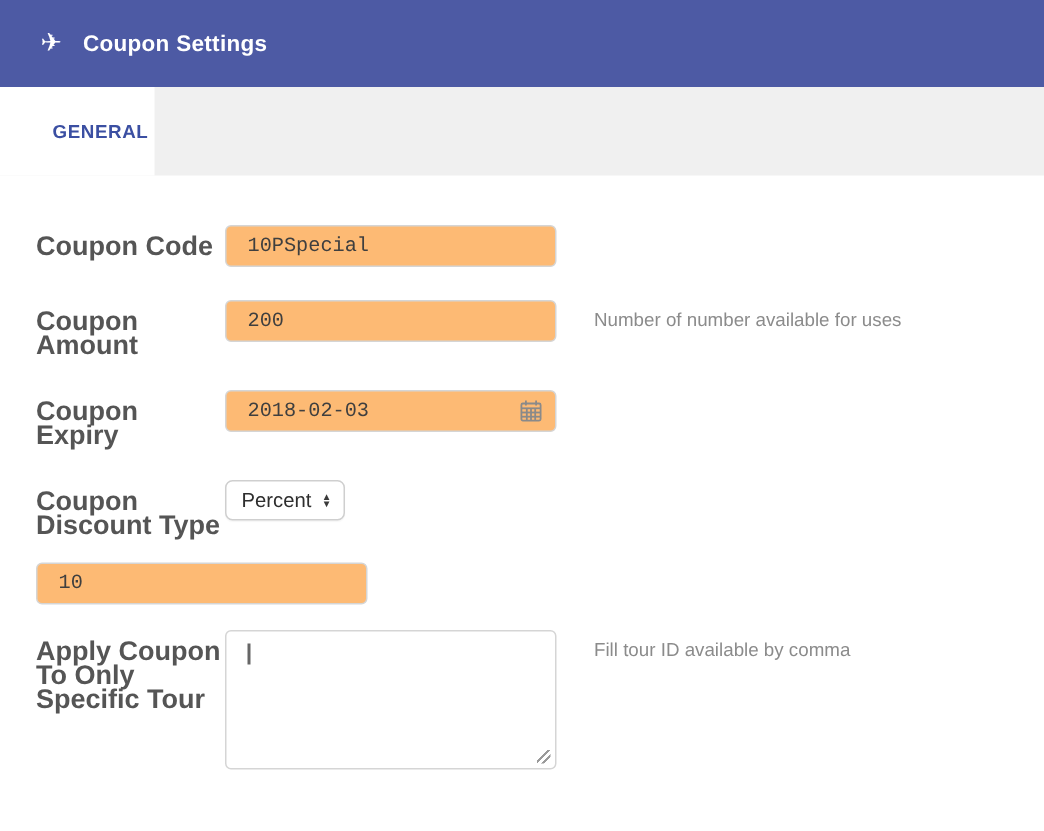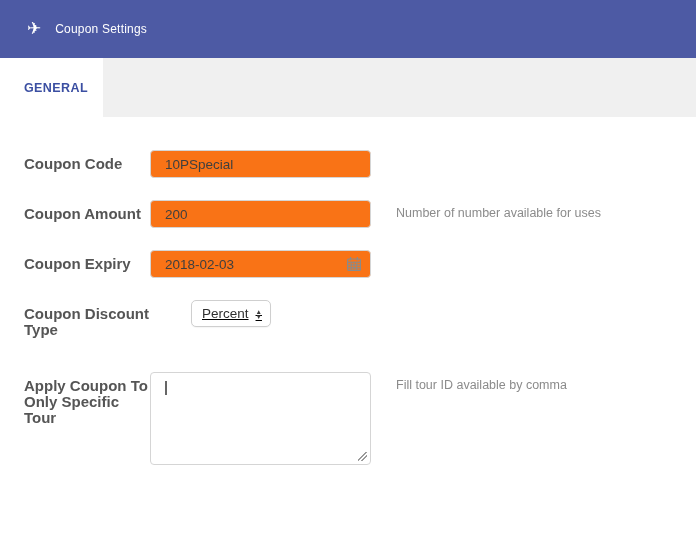--- a/index.html
+++ b/index.html
@@ -20,38 +20,38 @@
   }
   .plane-icon {
     color: #ffffff;
     font-size: 17px;
     line-height: 1;
     margin-right: 14px;
     transform: translateY(-1px);
   }
   .app-title {
     color: #ffffff;
-    font-size: 12px;
-    font-weight: normal;
+    font-size: 15px;
+    font-weight: bold;
     letter-spacing: 0.2px;
   }
 
   
   .tab-bar {
     height: 59px;
     background: #f0f0f0;
     display: flex;
   }
   .tab {
     height: 100%;
     min-width: 103px;
     display: flex;
     align-items: center;
     justify-content: flex-start;
-    padding-left: 24px;
+    padding-left: 35px;
     cursor: pointer;
   }
   .tab.active {
     background: #ffffff;
   }
   .tab-label {
     color: #3b4fa2;
     font-size: 12.5px;
     font-weight: bold;
     letter-spacing: 0.4px;
@@ -59,42 +59,42 @@
 
   
   .form-area {
     padding: 33px 0 0 24px;
   }
   .form-row {
     display: flex;
     align-items: flex-start;
     margin-bottom: 22px;
   }
-  .form-row.tight { margin-bottom: 17px; gap: 41px; }
+  .form-row.tight { margin-bottom: 17px; }
   .field-label {
     width: 126px;
     padding-top: 6px;
     color: #555555;
-    font-size: 15px;
+    font-size: 18px;
     font-weight: bold;
     line-height: 16px;
   }
   .control-wrap {
     position: relative;
   }
   .text-input {
     width: 221px;
     height: 28px;
     border: 1px solid #d5d5d5;
     border-radius: 4px;
     padding: 0 28px 0 14px;
-    font-family: Liberation Sans, sans-serif;
+    font-family: Liberation Mono, monospace;
     font-size: 13.5px;
     color: #3f3f3f;
-    background: #f97316;
+    background: #fdba74;
     outline: none;
   }
   .calendar-icon {
     position: absolute;
     right: 9px;
     top: 6px;
     width: 16px;
     height: 16px;
     pointer-events: none;
   }
@@ -103,21 +103,20 @@
   .select-control {
     display: inline-flex;
     align-items: center;
     height: 27px;
     border: 1px solid #cfcfcf;
     border-radius: 5px;
     padding: 0 8px 0 10px;
     background: #ffffff;
     cursor: pointer;
     box-shadow: 0 1px 1px rgba(0,0,0,0.04);
-    text-decoration: underline;
   }
   .select-value {
     font-size: 13.5px;
     color: #2e2e2e;
   }
   .stepper-icon {
     display: inline-flex;
     flex-direction: column;
     align-items: center;
     margin-left: 7px;
@@ -220,20 +219,23 @@
         <span class="select-value">Percent</span>
         <span class="stepper-icon">
           <span>▲</span>
           <span>▼</span>
         </span>
       </div>
     </div>
   </div>
 
   <div class="form-row tight">
+    <div class="control-wrap">
+      <input class="text-input" type="text" value="10" style="">
+    </div>
   </div>
 
   <div class="form-row">
     <div class="field-label">Apply Coupon To Only Specific Tour</div>
     <div class="control-wrap">
       <div class="tour-textarea">
         <div class="text-cursor"></div>
         <div class="resize-grip"></div>
       </div>
     </div>

